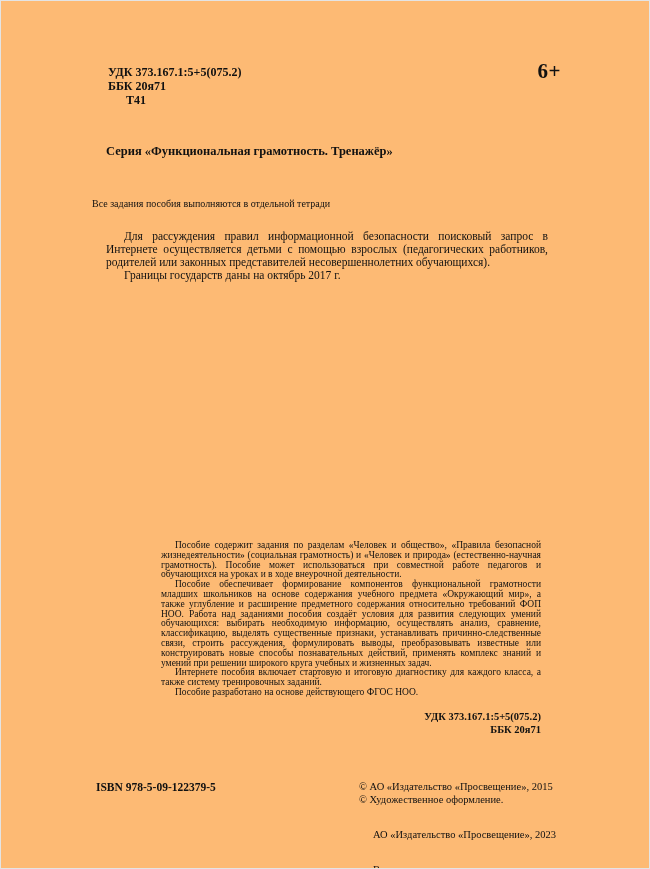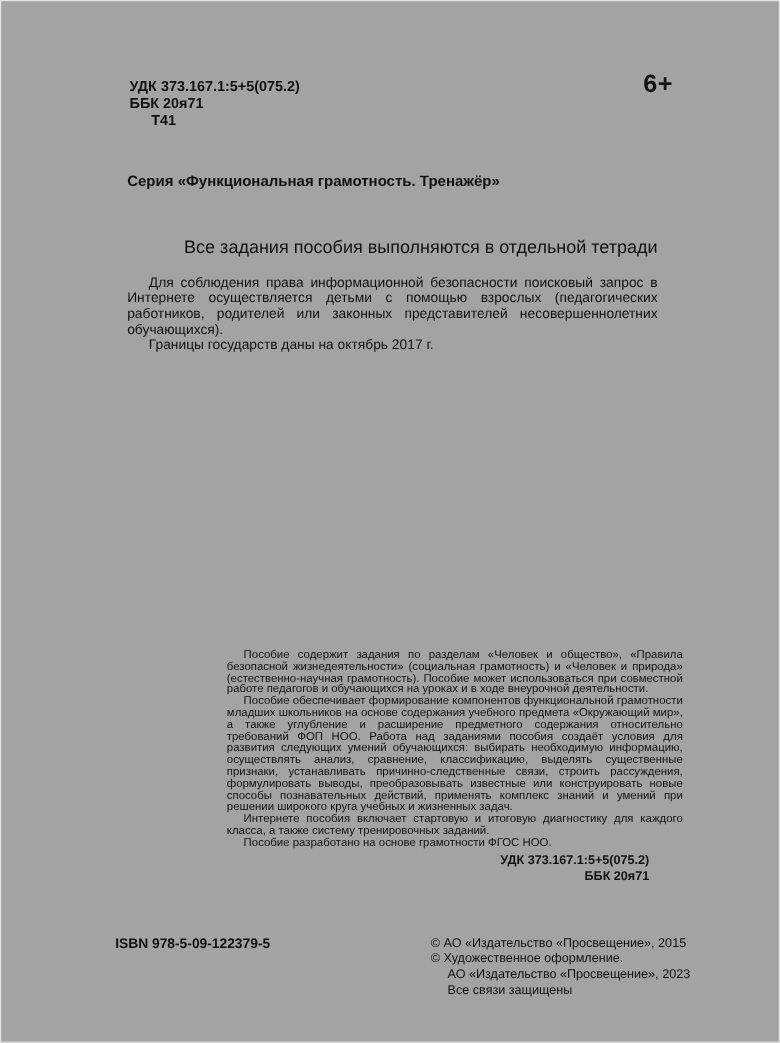--- a/index.html
+++ b/index.html
@@ -4,24 +4,24 @@
 <style>
   html, body {
     margin: 0;
     padding: 0;
     background: #ffffff;
   }
   .page {
     position: relative;
     width: 650px;
     height: 869px;
-    background: #a3a3a3;
+    background: #fdba74;
     box-sizing: border-box;
     border: 1px solid #e4e4e4;
-    font-family: Liberation Sans, sans-serif;
+    font-family: Liberation Serif, serif;
     color: #111111;
     overflow: hidden;
   }
   
   .top-codes {
     position: absolute;
     left: 107px;
     top: 64px;
     font-size: 12px;
     font-weight: bold;
@@ -43,25 +43,25 @@
     top: 142px;
     width: 442px;
     text-align: left;
     font-size: 12.5px;
     font-weight: bold;
     line-height: 16px;
   }
   
   .workbook-note {
     position: absolute;
-    left: 105px;
+    left: 91px;
     top: 197px;
     width: 442px;
-    text-align: right;
-    font-size: 15px;
+    text-align: left;
+    font-size: 10px;
   }
   
   .security-block {
     position: absolute;
     left: 105px;
     top: 229px;
     width: 442px;
     font-size: 11.5px;
     line-height: 13px;
     text-align: justify;
@@ -72,21 +72,20 @@
   }
   
   .annotation {
     position: absolute;
     left: 160px;
     top: 540px;
     width: 380px;
     font-size: 9.5px;
     line-height: 9.8px;
     text-align: justify;
-    margin-left: 28px;
   }
   .annotation p {
     margin: 0;
     text-indent: 14px;
   }
   .footer-codes {
     position: absolute;
     left: 160px;
     top: 710px;
     width: 380px;
@@ -104,21 +103,21 @@
     font-weight: bold;
   }
   .copyright {
     position: absolute;
     left: 358px;
     top: 779px;
     width: 230px;
     font-size: 10.5px;
     line-height: 13px;
   }
-  .copyright .indent { padding-left: 14px; }
+  .copyright .indent { padding-left: 14px; margin-top: 22px; }
 </style>
 </head>
 <body>
 
 <div class="page">
 
   <div class="top-codes">
     <div>УДК 373.167.1:5+5(075.2)</div>
     <div>ББК 20я71</div>
     <div class="t41">Т41</div>
@@ -126,29 +125,29 @@
 
   <div class="age-badge">6+</div>
 
   <div class="series">
     <div>Серия «Функциональная грамотность. Тренажёр»</div>
   </div>
 
   <div class="workbook-note">Все задания пособия выполняются в отдельной тетради</div>
 
   <div class="security-block">
-    <p>Для соблюдения права информационной безопасности поисковый запрос в Интернете осуществляется детьми с помощью взрослых (педагогических работников, родителей или законных представителей несовершеннолетних обучающихся).</p>
+    <p>Для рассуждения правил информационной безопасности поисковый запрос в Интернете осуществляется детьми с помощью взрослых (педагогических работников, родителей или законных представителей несовершеннолетних обучающихся).</p>
     <p>Границы государств даны на октябрь 2017 г.</p>
   </div>
 
   <div class="annotation">
     <p>Пособие содержит задания по разделам «Человек и общество», «Правила безопасной жизнедеятельности» (социальная грамотность) и «Человек и природа» (естественно-научная грамотность). Пособие может использоваться при совместной работе педагогов и обучающихся на уроках и в ходе внеурочной деятельности.</p>
     <p>Пособие обеспечивает формирование компонентов функциональной грамотности младших школьников на основе содержания учебного предмета «Окружающий мир», а также углубление и расширение предметного содержания относительно требований ФОП НОО. Работа над заданиями пособия создаёт условия для развития следующих умений обучающихся: выбирать необходимую информацию, осуществлять анализ, сравнение, классификацию, выделять существенные признаки, устанавливать причинно-следственные связи, строить рассуждения, формулировать выводы, преобразовывать известные или конструировать новые способы познавательных действий, применять комплекс знаний и умений при решении широкого круга учебных и жизненных задач.</p>
     <p>Интернете пособия включает стартовую и итоговую диагностику для каждого класса, а также систему тренировочных заданий.</p>
-    <p>Пособие разработано на основе грамотности ФГОС НОО.</p>
+    <p>Пособие разработано на основе действующего ФГОС НОО.</p>
   </div>
 
   <div class="footer-codes">
     <div>УДК 373.167.1:5+5(075.2)</div>
     <div>ББК 20я71</div>
   </div>
 
   <div class="isbn">ISBN 978-5-09-122379-5</div>
 
   <div class="copyright">

